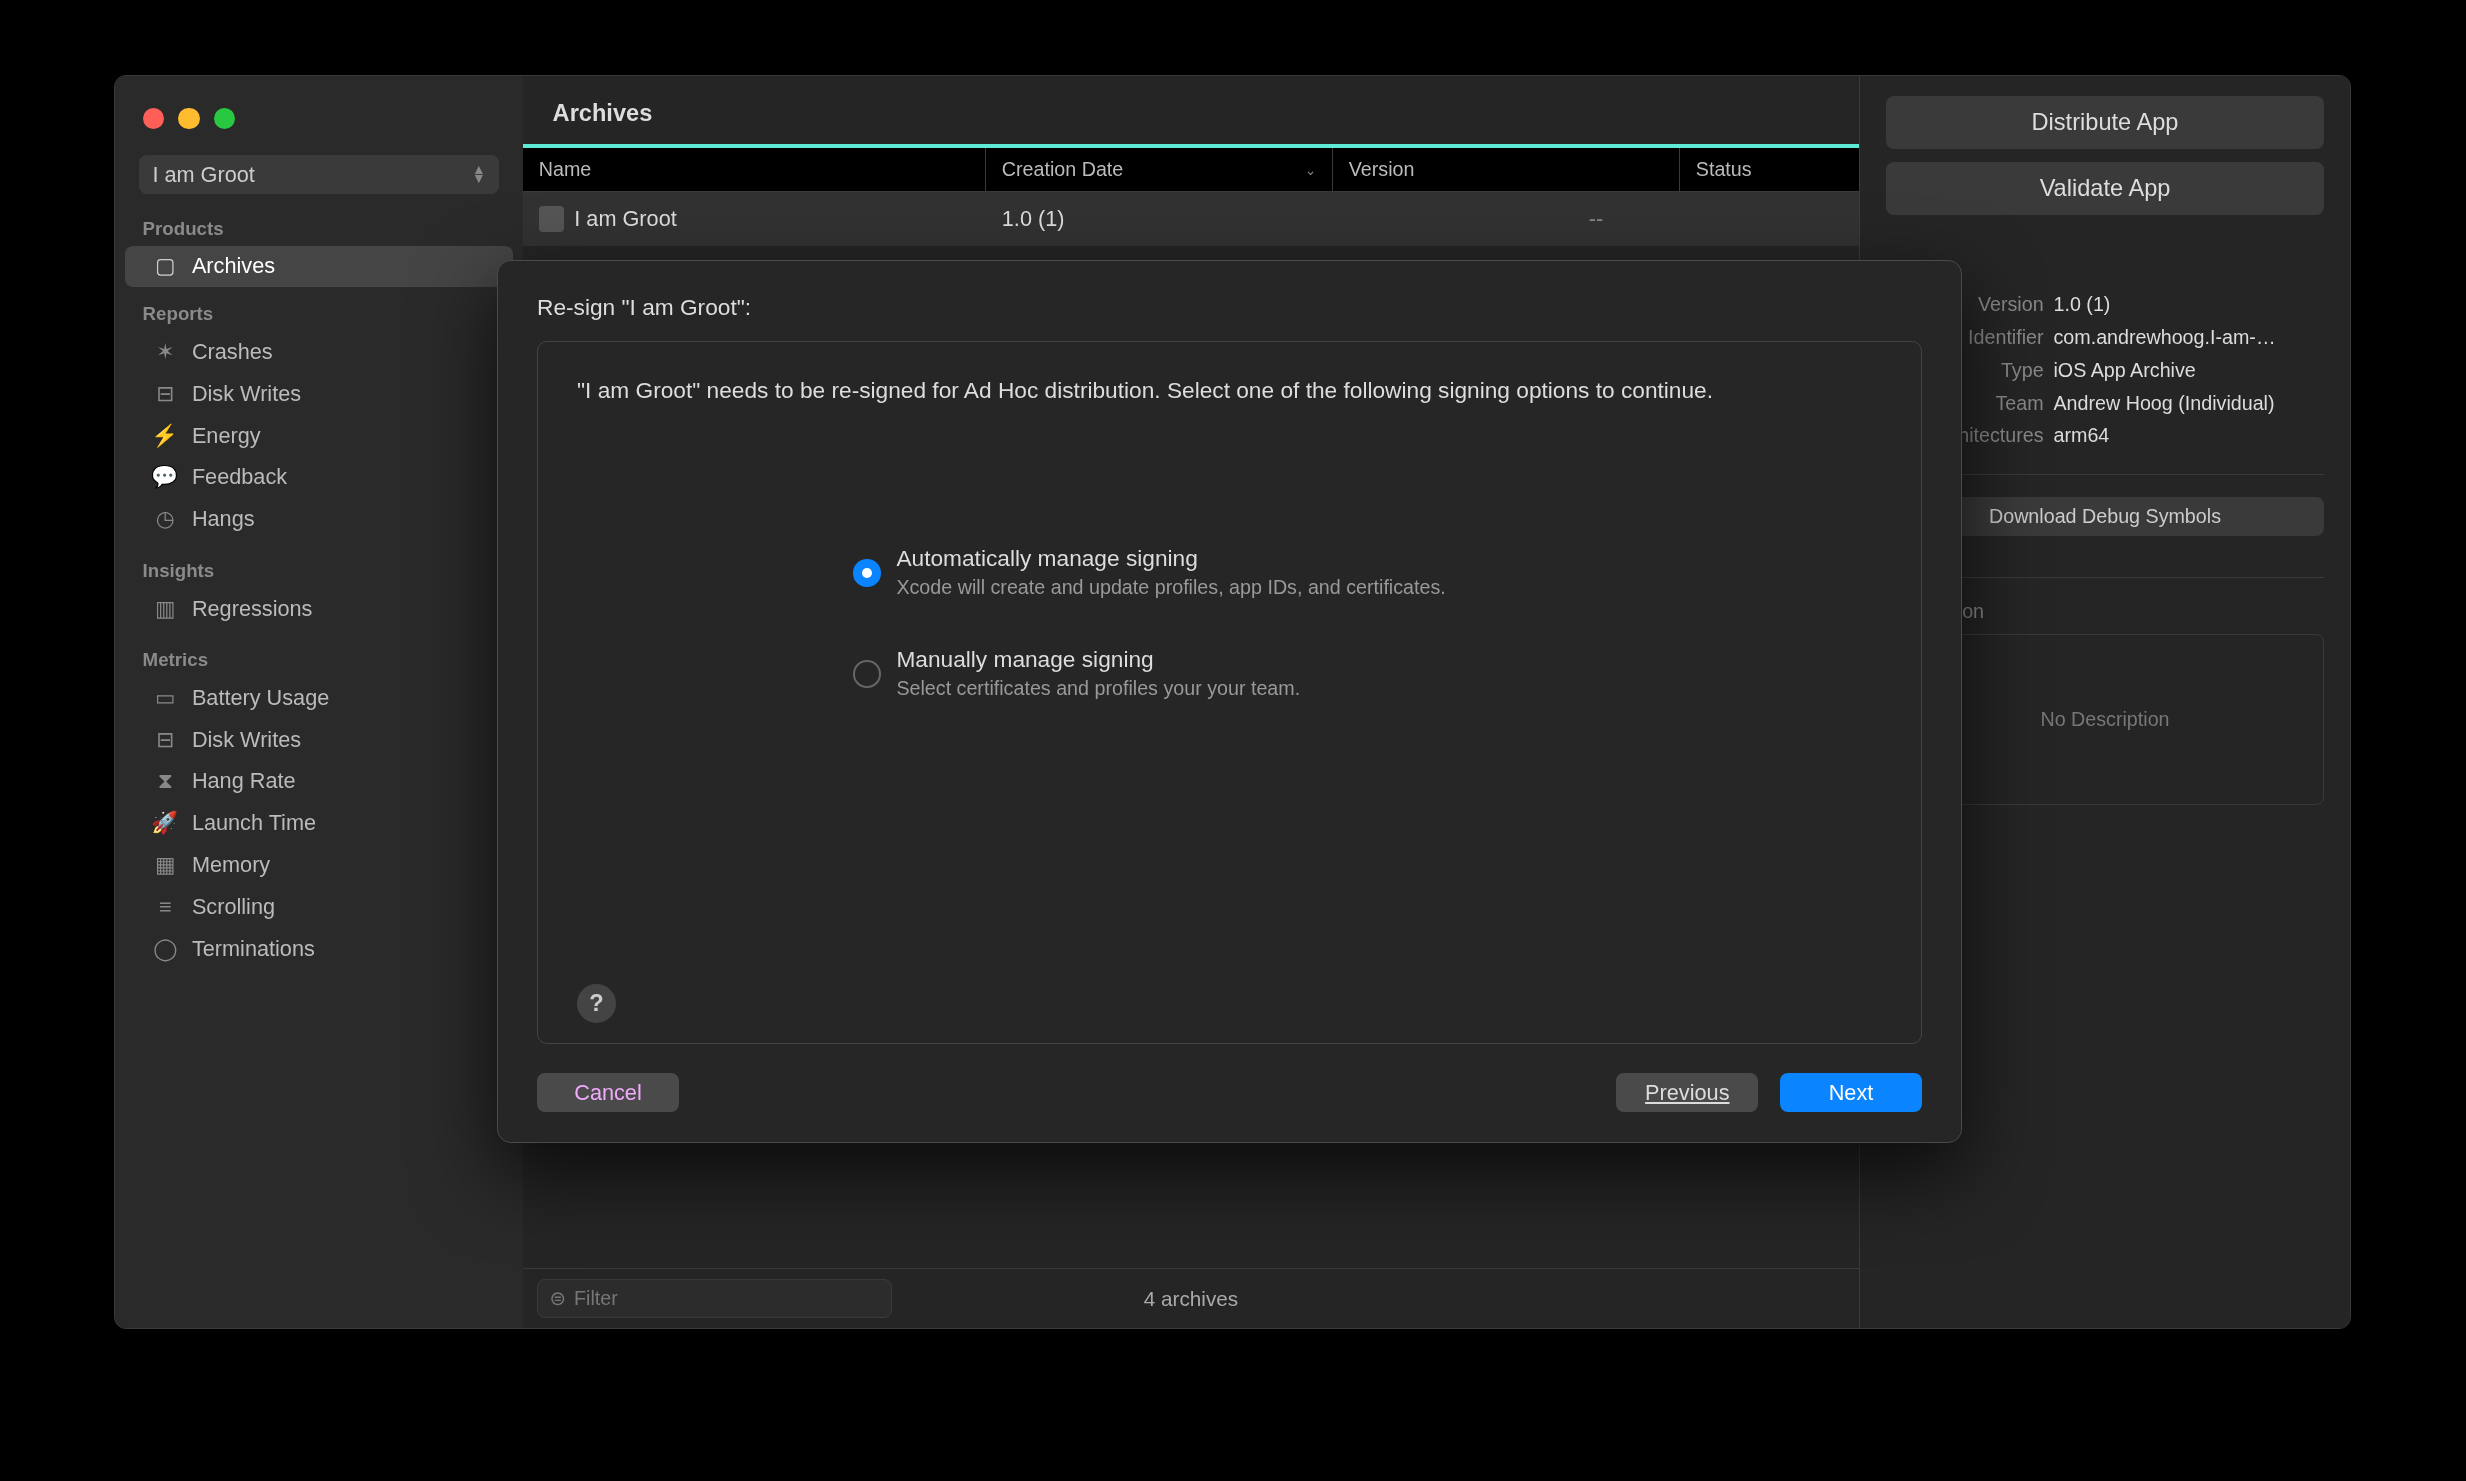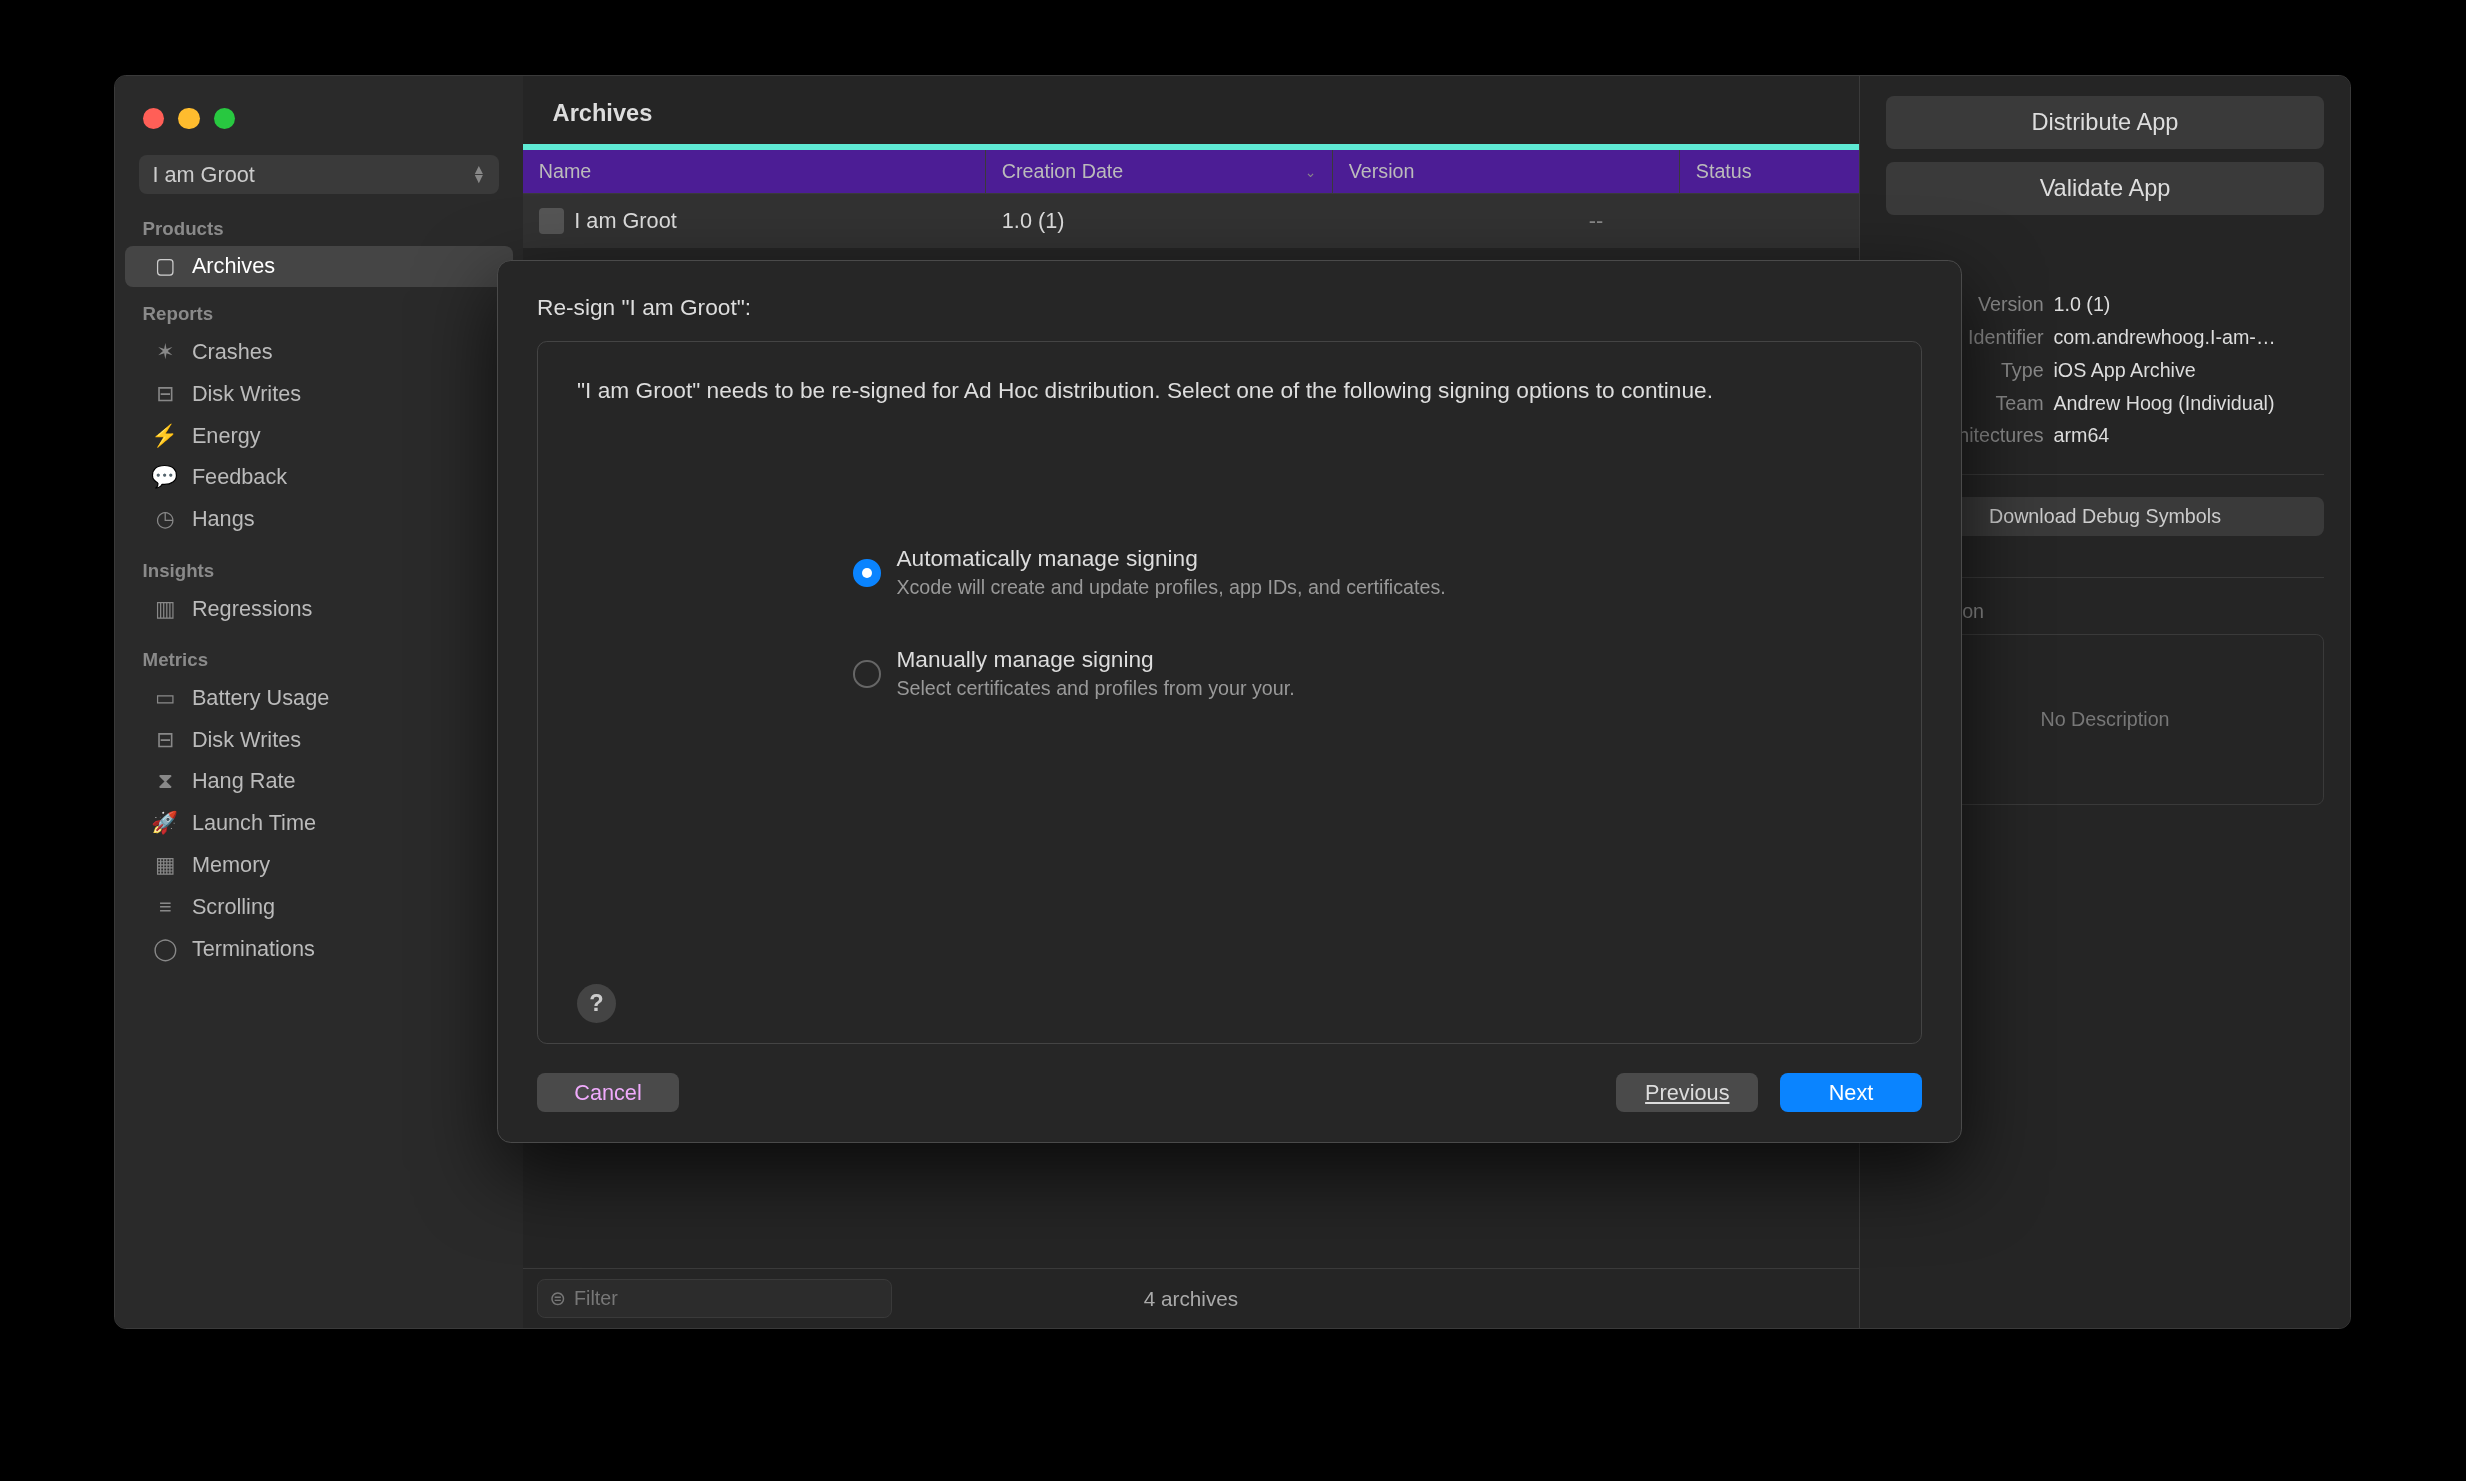--- a/index.html
+++ b/index.html
@@ -13,21 +13,21 @@
 .sidebar { width: 408px; background: #2a2a2a; display: flex; flex-direction: column; padding-top: 79px; }
 .scheme { margin: 0 23.6px 15.8px; background: #3a3a3a; border-radius: 7.9px; height: 39px; display: flex; align-items: center; justify-content: space-between; padding: 0 13.8px; color: #ccc; font-size: 21.7px; }
 .scheme-arrows { font-size: 13.8px; color: #888; line-height: 0.6; display: flex; flex-direction: column; }
 .section-h { color: #8a8a8a; font-size: 18.7px; font-weight: 600; padding: 7.9px 27.6px 5.9px; }
 .side-item { display: flex; align-items: center; gap: 13.8px; color: #bbb; font-size: 21.7px; padding: 7.9px 27.6px; border-radius: 7.9px; margin: 0 9.9px; cursor: pointer; }
 .side-item.sel { background: #454545; color: #fff; }
 .side-icon { width: 25.6px; height: 25.6px; display: inline-flex; align-items: center; justify-content: center; color: #888; }
 .side-item.sel .side-icon { color: #ccc; }
 .main { flex: 1; display: flex; flex-direction: column; background: #252525; }
 .main-h { font-size: 23.6px; color: #ddd; padding: 23.6px 29.6px 17.7px; font-weight: 600; }
-.table-head { display: flex; background: #4c1d95; border-top: 6px solid #5eead4; border-bottom: 1px solid #3a3a3a; }
+.table-head { display: flex; background: #000000; border-top: 4px solid #5eead4; border-bottom: 1px solid #3a3a3a; }
 .th { color: #bbb; font-size: 19.7px; padding: 9.9px 15.8px; border-right: 1px solid #3a3a3a; }
 .th-name { width: 463px; }
 .th-date { width: 347px; display: flex; justify-content: space-between; align-items: center; }
 .th-ver { width: 347px; }
 .th-status { flex: 1; border-right: none; }
 .table-row { display: flex; background: #323232; }
 .td { color: #ddd; font-size: 21.7px; padding: 13.8px 15.8px; display: flex; align-items: center; gap: 9.9px; }
 .td-name { width: 463px; }
 .td-date { width: 347px; }
 .td-ver { width: 347px; }
@@ -224,21 +224,21 @@
           <div class="radio checked"></div>
           <div>
             <div class="radio-label">Automatically manage signing</div>
             <div class="radio-sub">Xcode will create and update profiles, app IDs, and certificates.</div>
           </div>
         </div>
         <div class="radio-opt">
           <div class="radio"></div>
           <div>
             <div class="radio-label">Manually manage signing</div>
-            <div class="radio-sub">Select certificates and profiles from your your.</div>
+            <div class="radio-sub">Select certificates and profiles your your team.</div>
           </div>
         </div>
       </div>
       <div class="help">?</div>
     </div>
     <div class="modal-actions">
       <button class="mbtn mbtn-cancel">Cancel</button>
       <div class="right-btns">
         <button class="mbtn mbtn-prev">Previous</button>
         <button class="mbtn mbtn-next">Next</button>

